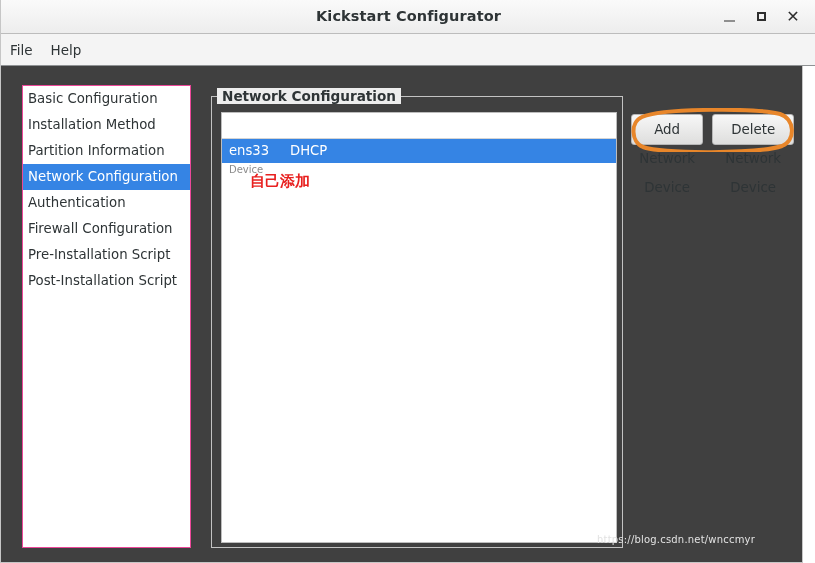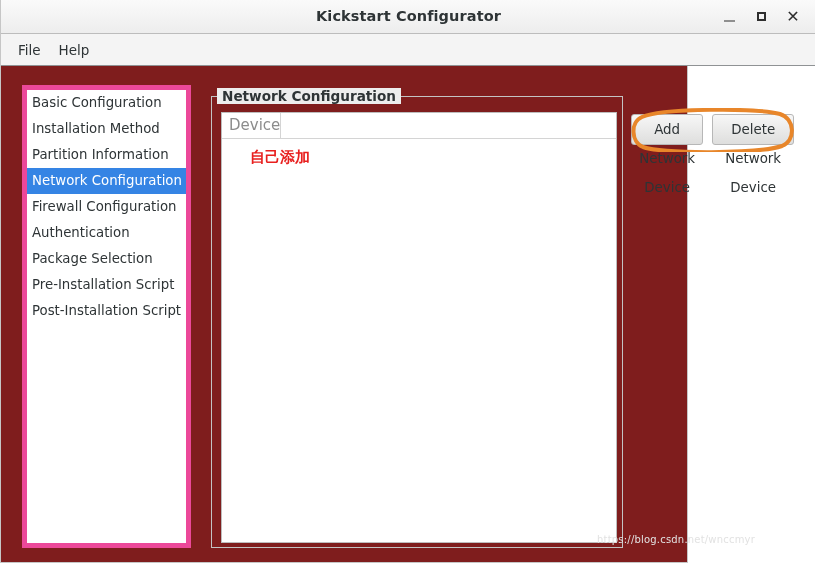--- a/index.html
+++ b/index.html
@@ -4,22 +4,22 @@
 <style>
   html, body {
     margin: 0; padding: 0;
     width: 815px; height: 563px;
     background: #ffffff;
     font-family: "DejaVu Sans", "Liberation Sans", sans-serif;
     overflow: hidden;
   }
   #app {
     position: relative;
-    width: 688px; height: 563px;
-    background: #7f1d1d;
+    width: 803px; height: 563px;
+    background: #404040;
     box-sizing: border-box;
     border: 1px solid #c6c6c6;
     border-top: none;
   }
 
   
   .titlebar {
     position: absolute; left: 0; top: 0;
     width: 815px; height: 34px;
     background: linear-gradient(#fafafa, #ededed);
@@ -61,34 +61,34 @@
   }
 
   
   .menubar {
     position: absolute; left: 0; top: 34px;
     width: 815px; height: 32px;
     background: #f4f4f4;
     border-bottom: 1px solid #8f9294;
     box-sizing: border-box;
     display: flex; align-items: center;
-    padding-left: 8px;
+    padding-left: 0;
   }
   .menuitem {
     font-size: 13.5px; color: #2e3436;
     padding: 3px 9px;
     border-radius: 3px;
   }
 
   
   .sidebar {
     position: absolute; left: 21px; top: 85px;
     width: 169px; height: 463px;
     background: #ffffff;
-    border: 5px solid #ec4899;
+    border: 1px solid #ec4899;
     box-sizing: border-box;
     overflow: hidden;
   }
   .side-item {
     height: 26px; line-height: 26px;
     padding-left: 5px;
     font-size: 13.3px;
     color: #2e3436;
     white-space: nowrap;
   }
@@ -122,25 +122,26 @@
     box-sizing: border-box;
     overflow: hidden;
   }
   .thead {
     display: flex;
     height: 25px;
     border-bottom: 1px solid #d4d4d4;
     background: #ffffff;
   }
   .th {
-    font-size: 15px;
+    font-size: 10px;
     color: #8c8c8c;
     line-height: 25px;
     padding-left: 7px;
     box-sizing: border-box;
+    margin-top: 44px;
   }
   .th.device { width: 59px; border-right: 1px solid #d4d4d4; }
   .th.nettype { flex: 1; padding-left: 9px; }
   .trow {
     display: flex;
     height: 24px;
   }
   .trow.selected { background: #3584e4; color: #ffffff; }
   .td {
     font-size: 13.2px;
@@ -215,34 +216,37 @@
   <div class="menubar">
     <div class="menuitem">File</div>
     <div class="menuitem">Help</div>
   </div>
 
   <div class="sidebar">
     <div class="side-item">Basic Configuration</div>
     <div class="side-item">Installation Method</div>
     <div class="side-item">Partition Information</div>
     <div class="side-item selected">Network Configuration</div>
+    <div class="side-item">Authentication</div>
     <div class="side-item">Firewall Configuration</div>
-    <div class="side-item">Authentication</div>
-    <div class="side-item">Package Selection</div>
     <div class="side-item">Pre-Installation Script</div>
     <div class="side-item">Post-Installation Script</div>
   </div>
 
   <div class="groupframe"></div>
   <div class="group-title">Network Configuration</div>
 
   <div class="tablebox">
     <div class="thead">
       <div class="th device">Device</div>
     </div>
+    <div class="trow selected">
+      <div class="td device">ens33</div>
+      <div class="td nettype">DHCP</div>
+    </div>
     <div class="annotation-cn">自己添加</div>
   </div>
 
   <div class="btncol">
     <div class="btn">Add Network Device</div>
     <div class="btn">Delete Network Device</div>
   </div>
 
   <svg class="highlight-ellipse" viewBox="0 0 170 44">
     <path d="M14 9 C35 0, 130 0, 152 6 C167 11, 168 32, 154 38 C130 46, 36 46, 15 39 C3 34, 2 14, 14 9 Z" fill="none" stroke="#e8862a" stroke-width="4" stroke-linecap="round"></path>

